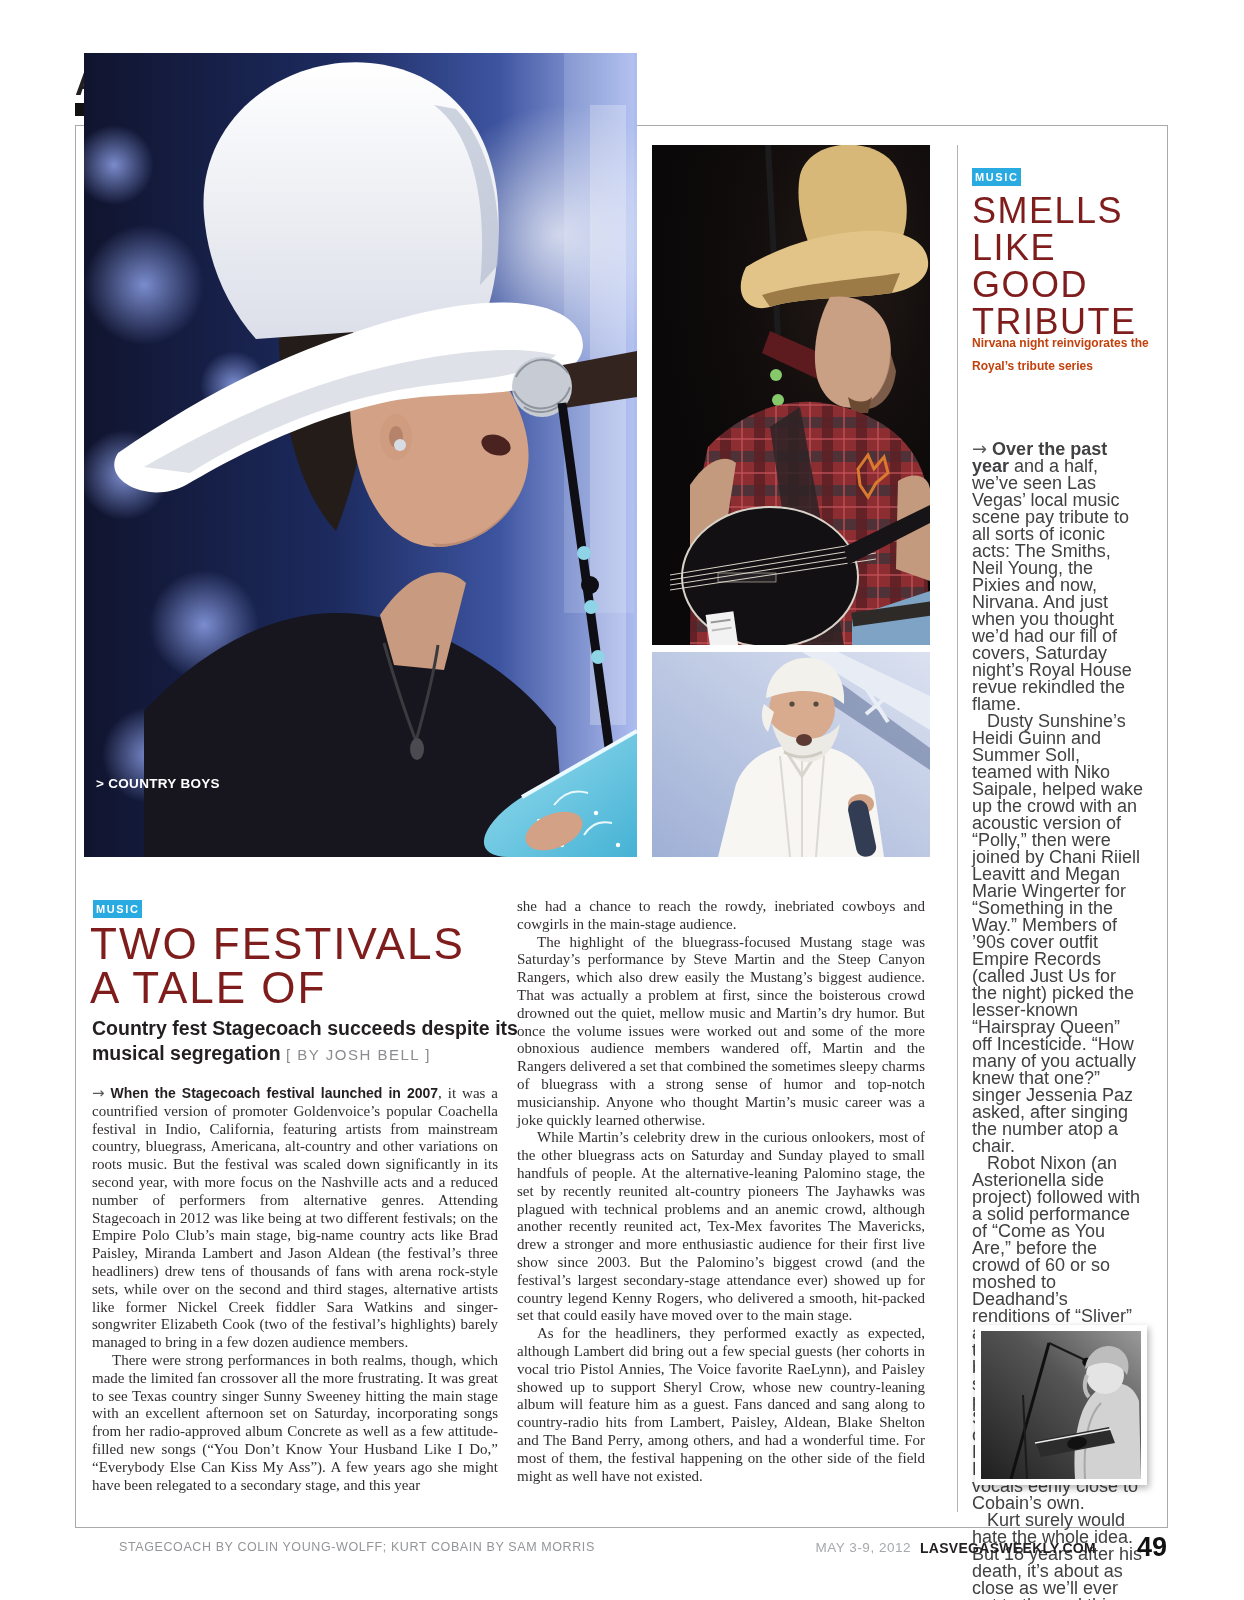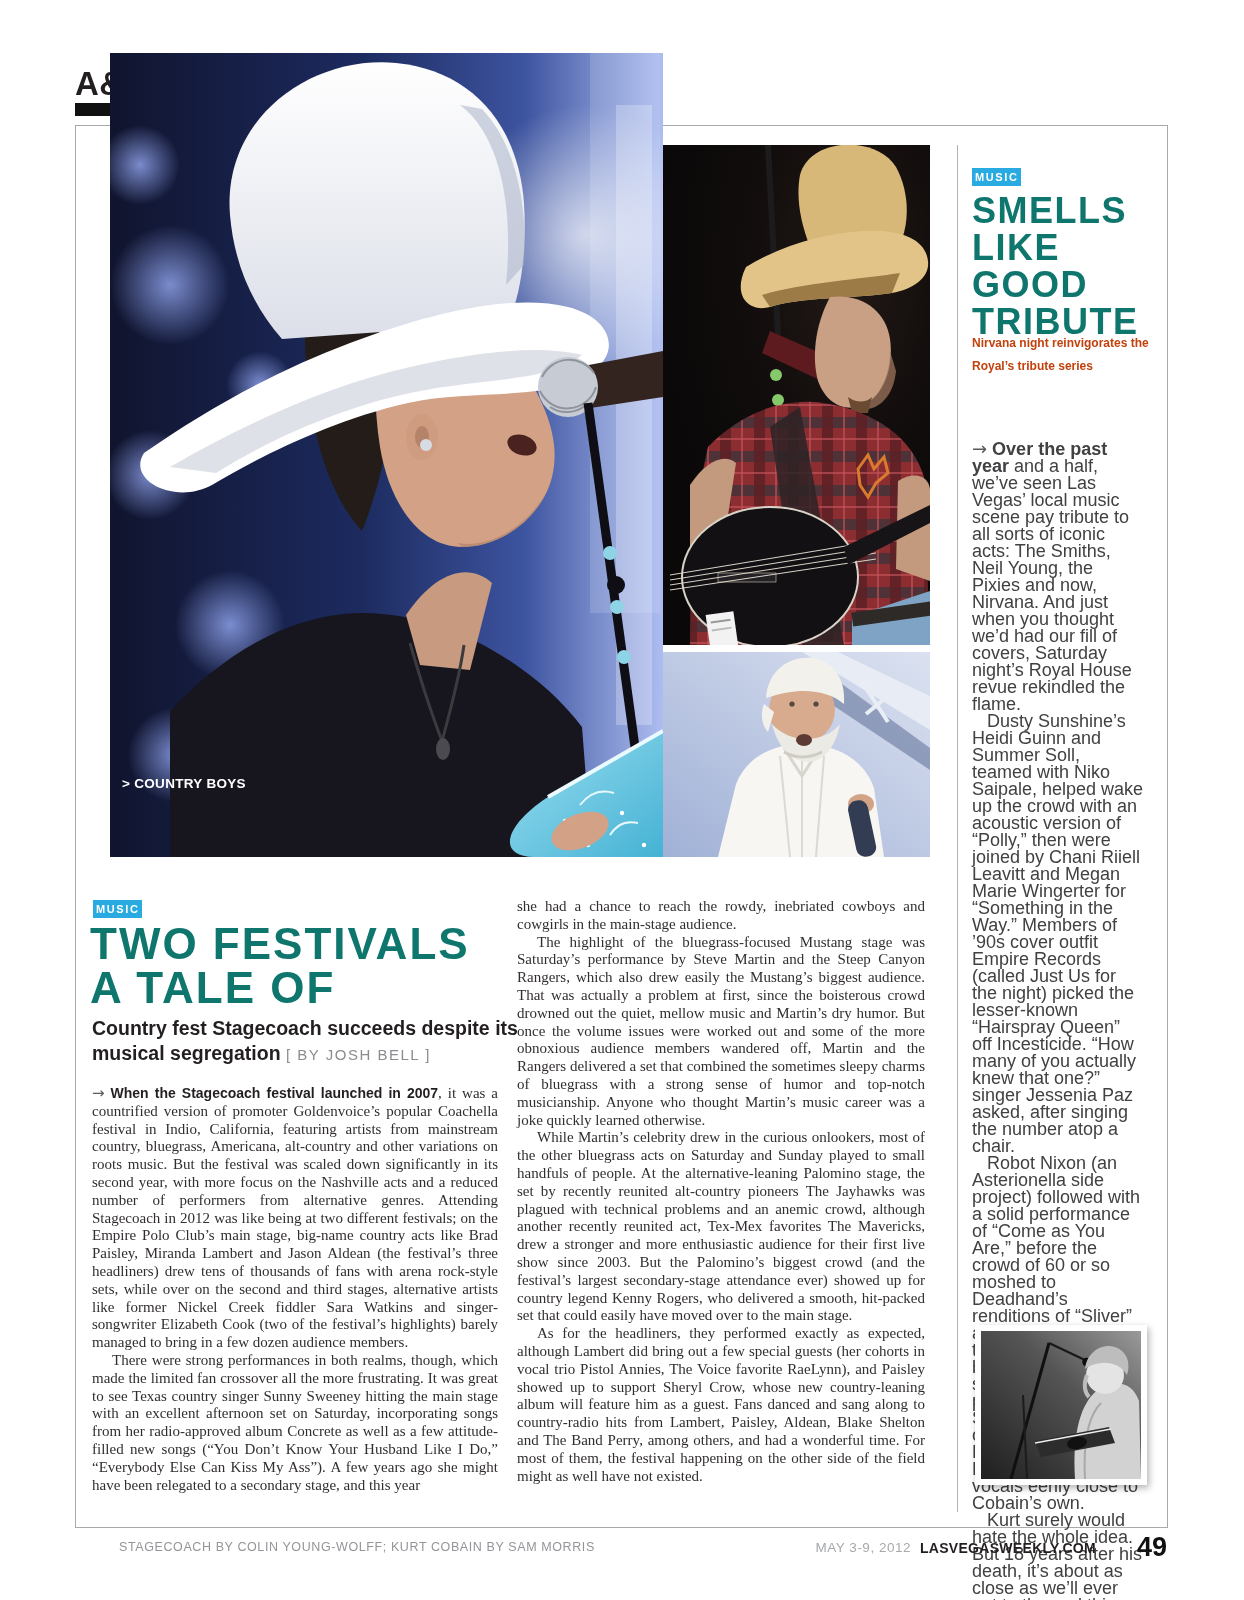--- a/index.html
+++ b/index.html
@@ -9,31 +9,31 @@
   .brand{position:absolute;left:75px;top:64px;display:flex;align-items:flex-end;gap:12px;}
   .brand-ae{font-size:33px;font-weight:800;letter-spacing:.5px;color:#231f20;line-height:1;}
   .brand-pipe{width:3px;height:30px;background:#a7a9ac;margin:0 2px 1px 2px;}
   .brand-bar{position:absolute;left:75px;top:103px;width:380px;height:13px;background:#111;z-index:1;}
   
   .frame{position:absolute;left:75px;top:125px;width:1091px;height:1401px;border:1px solid #a7a9ac;z-index:0;}
   .side-rule{position:absolute;left:957px;top:145px;width:1px;height:1367px;background:#b0b2b5;}
   
   .photo{position:absolute;}
   .photo svg{display:block;}
-  .paisley{left:110px;top:145px;width:553px;height:712px;z-index:2;}
+  .paisley{left:84px;top:145px;width:553px;height:712px;z-index:2;}
   .aldean{left:652px;top:145px;width:278px;height:500px;}
   .rogers{left:652px;top:652px;width:278px;height:205px;}
   .caption{position:absolute;left:12px;top:630px;width:180px;color:#fff;z-index:5;line-height:17px;font-size:13px;}
   .caption .cap-title{font-weight:800;font-size:13.5px;letter-spacing:.3px;display:block;margin-bottom:2px;}
   .caption .cap-text{font-weight:600;}
   
   .kicker{display:inline-block;background:#29abe2;color:#fff;font-size:11px;font-weight:800;
           letter-spacing:1.6px;padding:4px 3px 3px;line-height:1;}
   
-  .thin-head{font-family:"Liberation Sans",sans-serif;font-weight:700;color:#0f766e;}
+  .thin-head{font-family:"Liberation Sans",sans-serif;font-weight:400;color:#7f1d1d;}
   .side-head{position:absolute;left:972px;top:192px;font-size:36px;line-height:37px;letter-spacing:1.5px;width:185px;}
   .main-head{position:absolute;left:90px;top:922px;font-size:44px;line-height:44px;letter-spacing:2px;width:460px;}
   .side-deck{position:absolute;left:972px;top:332px;width:178px;font-size:12px;line-height:23px;font-weight:700;color:#c2410c;}
   .main-deck{position:absolute;left:92px;top:1016px;width:452px;font-size:19.5px;line-height:24.5px;font-weight:700;color:#231f20;}
   .byline{font-weight:400;color:#8a8c8f;font-size:15px;letter-spacing:1.5px;}
   
   .serif-col{position:absolute;font-family:"Liberation Serif",serif;font-size:15px;line-height:17.8px;
              color:#322e2f;text-align:justify;}
   .serif-col p{margin:0;text-indent:20px;}
   .serif-col p.no-indent{text-indent:0;}

